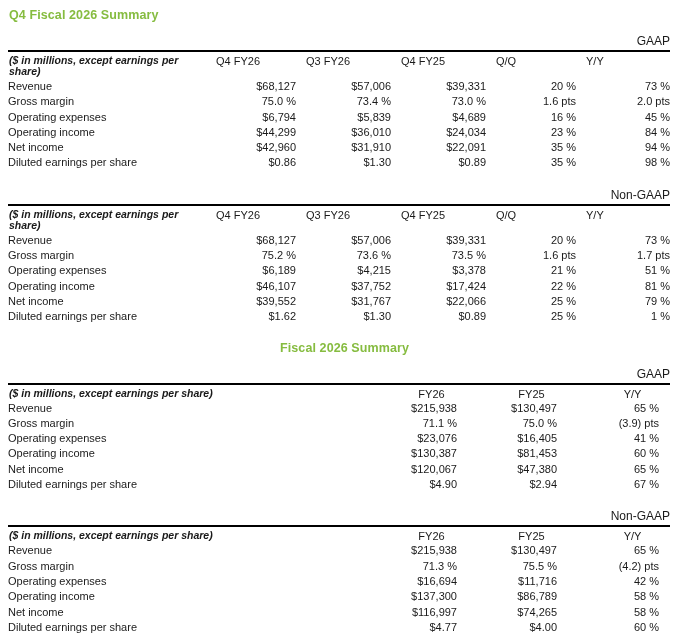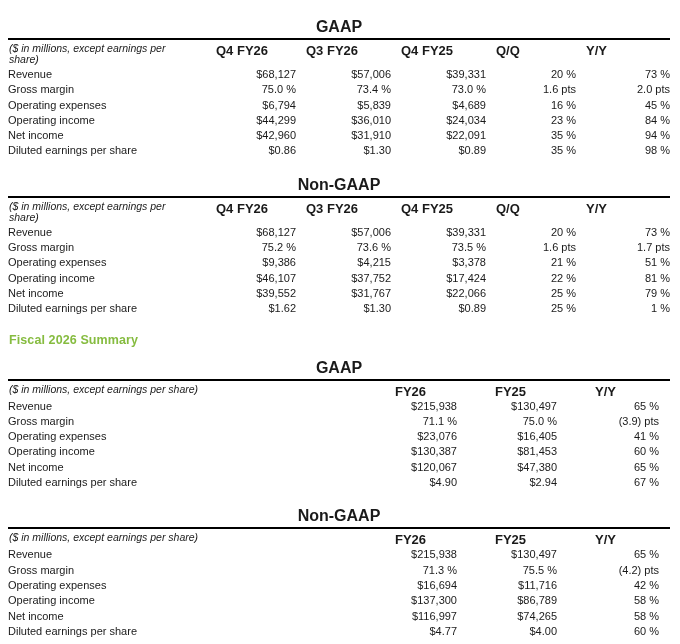--- a/index.html
+++ b/index.html
@@ -17,52 +17,52 @@
     font-size: 11px;
     overflow: hidden;
   }
   .section-title {
     font-size: 12.5px;
     font-weight: bold;
     color: #86BC40;
     margin: 2px 0 0 1px;
     letter-spacing: 0.1px;
   }
-  .section-2 .section-title { margin-top: 16px; }
+  .section-2 .section-title { margin-top: 16px; text-align: center; }
   .tbl-heading {
     width: 662px;
-    text-align: center;
-    font-weight: bold;
-    font-size: 16px;
+    text-align: right;
+    font-weight: normal;
+    font-size: 12px;
     margin: 12px 0 2px 0;
   }
   .tbl-block + .tbl-block .tbl-heading { margin-top: 17px; }
   table.fin {
     border-collapse: collapse;
     table-layout: fixed;
     width: 662px;
   }
   table.fin thead th {
     border-top: 2px solid #000000;
     vertical-align: top;
     text-align: left;
   }
   th.note {
     font-style: italic;
-    font-weight: normal;
+    font-weight: bold;
     font-size: 10.5px;
     line-height: 11px;
     padding: 3px 8px 2px 1px;
   }
   th.col-h {
-    font-weight: bold;
-    font-size: 13px;
+    font-weight: normal;
+    font-size: 11px;
     padding: 3px 0 0 10px;
   }
-  .cols4 th.col-h { padding-left: 27px; }
+  .cols4 th.col-h { padding-left: 27px; text-align: center; }
   table.fin tbody td {
     height: 15.3px;
     line-height: 15.3px;
     font-size: 11px;
     padding: 0;
     white-space: nowrap;
   }
   td.row-label { padding-left: 1px; }
   td.val { text-align: right; padding-right: 15px; }
   .cols4 td.val { padding-right: 11px; }
@@ -78,20 +78,21 @@
   .cols4 col.c1 { width: 100px; }
   .cols4 col.c2 { width: 100px; }
   .cols4 col.c3 { width: 102px; }
 </style>
 </head>
 <body>
 
 <div class="page">
 
   <section class="section-1">
+    <h2 class="section-title" style="color: rgb(134, 188, 64);">Q4 Fiscal 2026 Summary</h2>
 
     <div class="tbl-block">
       <div class="tbl-heading">GAAP</div>
       <table class="fin cols6">
         <colgroup>
             <col class="c-label">
             <col class="c1">
             <col class="c2">
             <col class="c3">
             <col class="c4">
@@ -193,21 +194,21 @@
             <tr>
               <td class="row-label">Gross margin</td>
               <td class="val">75.2 %</td>
               <td class="val">73.6 %</td>
               <td class="val">73.5 %</td>
               <td class="val">1.6 pts</td>
               <td class="val">1.7 pts</td>
             </tr>
             <tr>
               <td class="row-label">Operating expenses</td>
-              <td class="val">$9,386</td>
+              <td class="val">$6,189</td>
               <td class="val">$4,215</td>
               <td class="val">$3,378</td>
               <td class="val">21 %</td>
               <td class="val">51 %</td>
             </tr>
             <tr>
               <td class="row-label">Operating income</td>
               <td class="val">$46,107</td>
               <td class="val">$37,752</td>
               <td class="val">$17,424</td>

